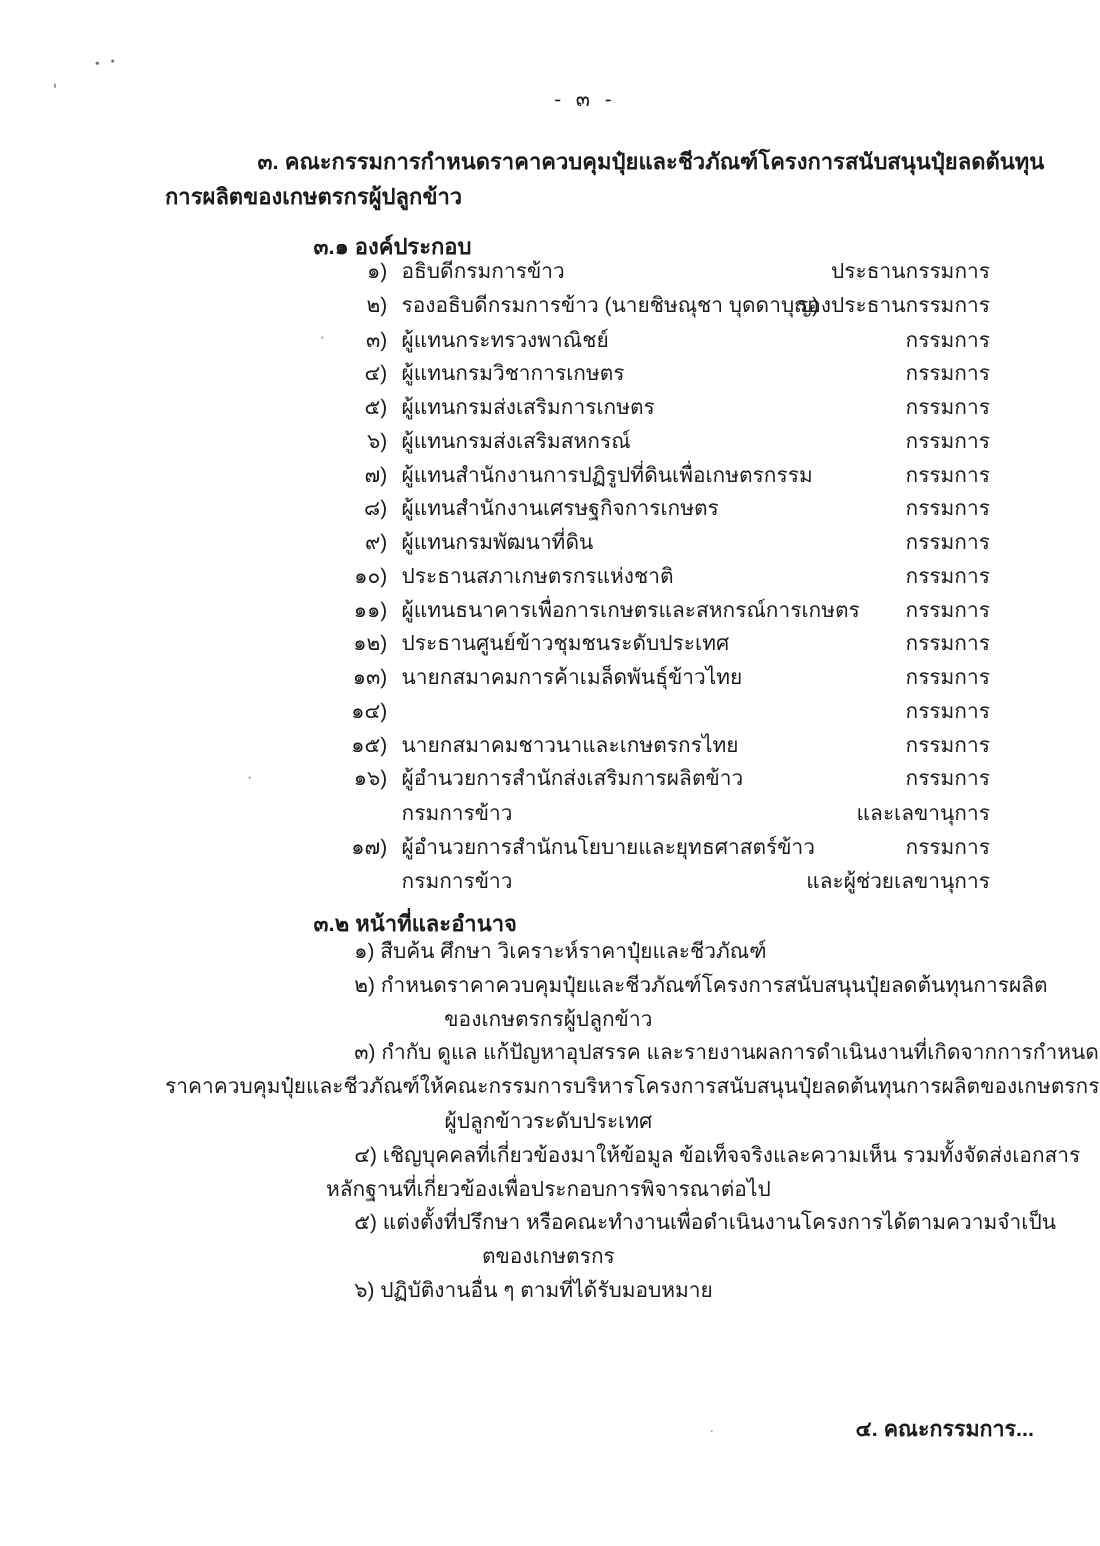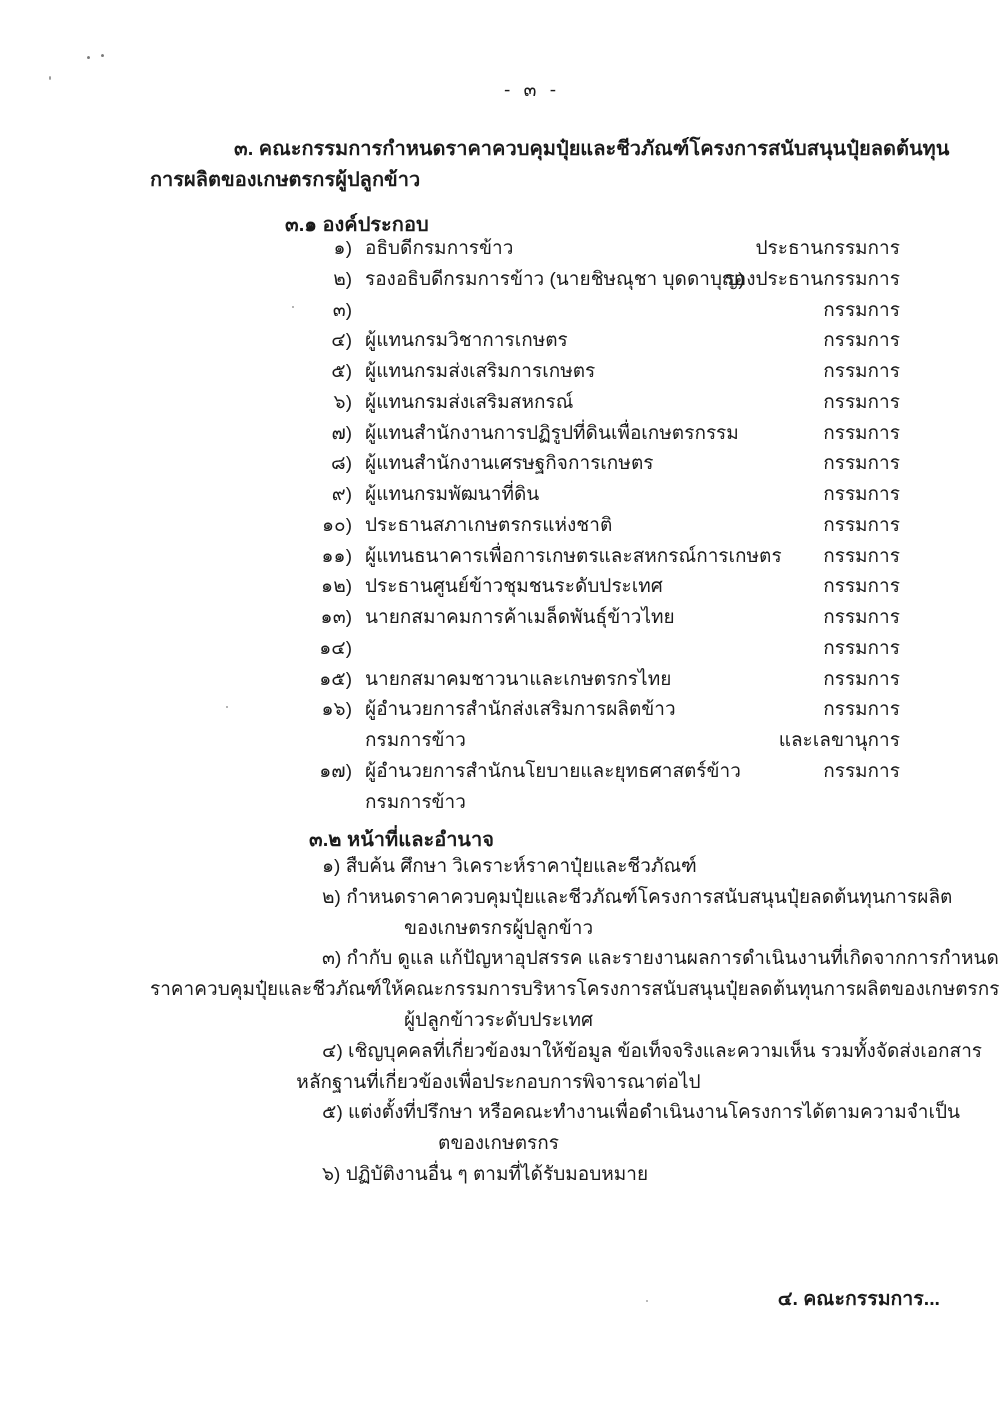--- a/index.html
+++ b/index.html
@@ -35,21 +35,21 @@
   .heading-line1 { margin-left: 84px; white-space: nowrap; }
   .heading-line2 { white-space: nowrap; }
   .sub-title {
     position: absolute;
     left: 285px;
     font-size: 20px;
     font-weight: 700;
     white-space: nowrap;
   }
   .t31 { top: 208px; }
-  .t32 { top: 823px; margin-left: 24px; }
+  .t32 { top: 823px; }
   .members {
     position: absolute;
     top: 233px;
     left: 0;
     width: 1000px;
   }
   .member-row {
     position: relative;
     height: 30.75px;
     font-size: 19px;
@@ -118,20 +118,21 @@
       </div>
 
       <div class="member-row">
         <span class="m-no">๒)</span>
         <span class="m-name">รองอธิบดีกรมการข้าว (นายชิษณุชา บุดดาบุญ)</span>
         <span class="m-role">รองประธานกรรมการ</span>
       </div>
 
       <div class="member-row">
         <span class="m-no">๓)</span>
+        <span class="m-name">ผู้แทนกระทรวงพาณิชย์</span>
         <span class="m-role">กรรมการ</span>
       </div>
 
       <div class="member-row">
         <span class="m-no">๔)</span>
         <span class="m-name">ผู้แทนกรมวิชาการเกษตร</span>
         <span class="m-role">กรรมการ</span>
       </div>
 
       <div class="member-row">
@@ -213,20 +214,21 @@
 
       <div class="member-row">
         <span class="m-no">๑๗)</span>
         <span class="m-name">ผู้อำนวยการสำนักนโยบายและยุทธศาสตร์ข้าว</span>
         <span class="m-role">กรรมการ</span>
       </div>
 
       <div class="member-row">
         <span class="m-no"></span>
         <span class="m-name">กรมการข้าว</span>
+        <span class="m-role">และผู้ช่วยเลขานุการ</span>
       </div>
     </div>
 
   <div class="sub-title t32">๓.๒ หน้าที่และอำนาจ</div>
 
   <div class="duties">
 
       <div class="duty-line ind-first">๑) สืบค้น ศึกษา วิเคราะห์ราคาปุ๋ยและชีวภัณฑ์</div>
 
       <div class="duty-line ind-first">๒) กำหนดราคาควบคุมปุ๋ยและชีวภัณฑ์โครงการสนับสนุนปุ๋ยลดต้นทุนการผลิต</div>

